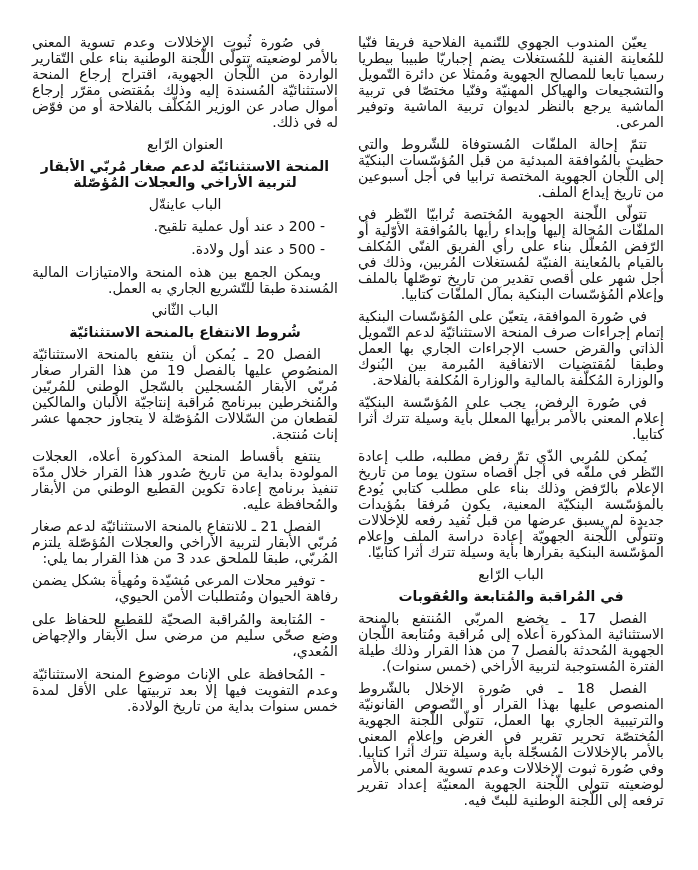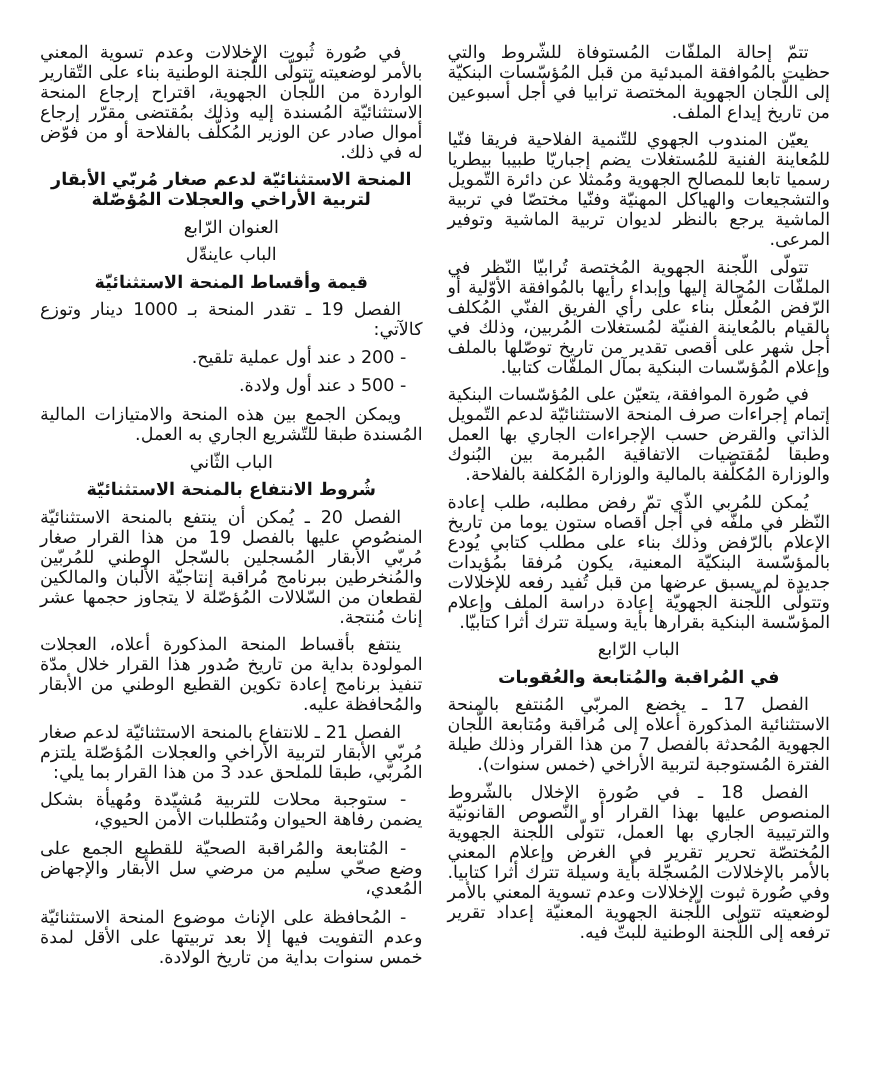--- a/index.html
+++ b/index.html
@@ -50,44 +50,43 @@
   .bold {
     font-weight: bold;
   }
 </style>
 </head>
 <body>
 
 <div class="page">
 
   <div class="column">
+    <div class="para">يعيّن المندوب الجهوي للتّنمية الفلاحية فريقا فنّيا للمُعاينة الفنية للمُستغلات يضم إجباريّا طبيبا بيطريا رسميا تابعا للمصالح الجهوية ومُمثلا عن دائرة التّمويل والتشجيعات والهياكل المهنيّة وفنّيا مختصّا في تربية الماشية يرجع بالنظر لديوان تربية الماشية وتوفير المرعى.</div>
     <div class="para">تتمّ إحالة الملفّات المُستوفاة للشّروط والتي حظيت بالمُوافقة المبدئية من قبل المُؤسّسات البنكيّة إلى اللّجان الجهوية المختصة ترابيا في أجل أسبوعين من تاريخ إيداع الملف.</div>
-    <div class="para">يعيّن المندوب الجهوي للتّنمية الفلاحية فريقا فنّيا للمُعاينة الفنية للمُستغلات يضم إجباريّا طبيبا بيطريا رسميا تابعا للمصالح الجهوية ومُمثلا عن دائرة التّمويل والتشجيعات والهياكل المهنيّة وفنّيا مختصّا في تربية الماشية يرجع بالنظر لديوان تربية الماشية وتوفير المرعى.</div>
     <div class="para">تتولّى اللّجنة الجهوية المُختصة تُرابيّا النّظر في الملفّات المُحالة إليها وإبداء رأيها بالمُوافقة الأوّلية أو الرّفض المُعلّل بناء على رأي الفريق الفنّي المُكلف بالقيام بالمُعاينة الفنيّة لمُستغلات المُربين، وذلك في أجل شهر على أقصى تقدير من تاريخ توصّلها بالملف وإعلام المُؤسّسات البنكية بمآل الملفّات كتابيا.</div>
     <div class="para">في صُورة الموافقة، يتعيّن على المُؤسّسات البنكية إتمام إجراءات صرف المنحة الاستثنائيّة لدعم التّمويل الذاتي والقرض حسب الإجراءات الجاري بها العمل وطبقا لمُقتضيات الاتفاقية المُبرمة بين البُنوك والوزارة المُكلّفة بالمالية والوزارة المُكلفة بالفلاحة.</div>
+    <div class="para">في صُورة الرفض، يجب على المُؤسّسة البنكيّة إعلام المعني بالأمر برأيها المعلل بأية وسيلة تترك أثرا كتابيا.</div>
     <div class="para">يُمكن للمُربي الذّي تمّ رفض مطلبه، طلب إعادة النّظر في ملفّه في أجل أقصاه ستون يوما من تاريخ الإعلام بالرّفض وذلك بناء على مطلب كتابي يُودع بالمؤسّسة البنكيّة المعنية، يكون مُرفقا بمُؤيدات جديدة لم يسبق عرضها من قبل تُفيد رفعه للإخلالات وتتولّى اللّجنة الجهويّة إعادة دراسة الملف وإعلام المؤسّسة البنكية بقرارها بأية وسيلة تترك أثرا كتابيّا.</div>
     <div class="h-center">الباب الرّابع</div>
     <div class="h-center bold">في المُراقبة والمُتابعة والعُقوبات</div>
     <div class="para">الفصل 17 ـ يخضع المربّي المُنتفع بالمنحة الاستثنائية المذكورة أعلاه إلى مُراقبة ومُتابعة اللّجان الجهوية المُحدثة بالفصل 7 من هذا القرار وذلك طيلة الفترة المُستوجبة لتربية الأراخي (خمس سنوات).</div>
     <div class="para">الفصل 18 ـ في صُورة الإخلال بالشّروط المنصوص عليها بهذا القرار أو النّصوص القانونيّة والترتيبية الجاري بها العمل، تتولّى اللّجنة الجهوية المُختصّة تحرير تقرير في الغرض وإعلام المعني بالأمر بالإخلالات المُسجّلة بأية وسيلة تترك أثرا كتابيا. وفي صُورة ثبوت الإخلالات وعدم تسوية المعني بالأمر لوضعيته تتولى اللّجنة الجهوية المعنيّة إعداد تقرير ترفعه إلى اللّجنة الوطنية للبتّ فيه.</div>
   </div>
 
   <div class="column">
     <div class="para">في صُورة ثُبوت الإخلالات وعدم تسوية المعني بالأمر لوضعيته تتولّى اللّجنة الوطنية بناء على التّقارير الواردة من اللّجان الجهوية، اقتراح إرجاع المنحة الاستثنائيّة المُسندة إليه وذلك بمُقتضى مقرّر إرجاع أموال صادر عن الوزير المُكلّف بالفلاحة أو من فوّض له في ذلك.</div>
+    <div class="h-center">العنوان الرّابع</div>
     <div class="h-center bold">المنحة الاستثنائيّة لدعم صغار مُربّي الأبقار لتربية الأراخي والعجلات المُؤصّلة</div>
-    <div class="h-center">العنوان الرّابع</div>
     <div class="h-center">الباب عاينةّل</div>
-    <div class="h-center bold">قيمة وأقساط المنحة الاستثنائيّة</div>
-    <div class="para">الفصل 19 ـ تقدر المنحة بـ 1000 دينار وتوزع كالآتي:</div>
     <div class="item">- 200 د عند أول عملية تلقيح.</div>
     <div class="item">- 500 د عند أول ولادة.</div>
     <div class="para">ويمكن الجمع بين هذه المنحة والامتيازات المالية المُسندة طبقا للتّشريع الجاري به العمل.</div>
     <div class="h-center">الباب الثّاني</div>
     <div class="h-center bold">شُروط الانتفاع بالمنحة الاستثنائيّة</div>
     <div class="para">الفصل 20 ـ يُمكن أن ينتفع بالمنحة الاستثنائيّة المنصُوص عليها بالفصل 19 من هذا القرار صغار مُربّي الأبقار المُسجلين بالسّجل الوطني للمُربّين والمُنخرطين ببرنامج مُراقبة إنتاجيّة الألبان والمالكين لقطعان من السّلالات المُؤصّلة لا يتجاوز حجمها عشر إناث مُنتجة.</div>
     <div class="para">ينتفع بأقساط المنحة المذكورة أعلاه، العجلات المولودة بداية من تاريخ صُدور هذا القرار خلال مدّة تنفيذ برنامج إعادة تكوين القطيع الوطني من الأبقار والمُحافظة عليه.</div>
     <div class="para">الفصل 21 ـ للانتفاع بالمنحة الاستثنائيّة لدعم صغار مُربّي الأبقار لتربية الأراخي والعجلات المُؤصّلة يلتزم المُربّي، طبقا للملحق عدد 3 من هذا القرار بما يلي:</div>
-    <div class="item">- ستوجبة محلات للتربية مُشيّدة ومُهيأة بشكل يضمن رفاهة الحيوان ومُتطلبات الأمن الحيوي،</div>
-    <div class="item">- المُتابعة والمُراقبة الصحيّة للقطيع الجمع على وضع صحّي سليم من مرضي سل الأبقار والإجهاض المُعدي،</div>
+    <div class="item">- توفير محلات المرعى مُشيّدة ومُهيأة بشكل يضمن رفاهة الحيوان ومُتطلبات الأمن الحيوي،</div>
+    <div class="item">- المُتابعة والمُراقبة الصحيّة للقطيع للحفاظ على وضع صحّي سليم من مرضي سل الأبقار والإجهاض المُعدي،</div>
     <div class="item">- المُحافظة على الإناث موضوع المنحة الاستثنائيّة وعدم التفويت فيها إلا بعد تربيتها على الأقل لمدة خمس سنوات بداية من تاريخ الولادة.</div>
   </div>
 
 </div>
 
 </body></html>

